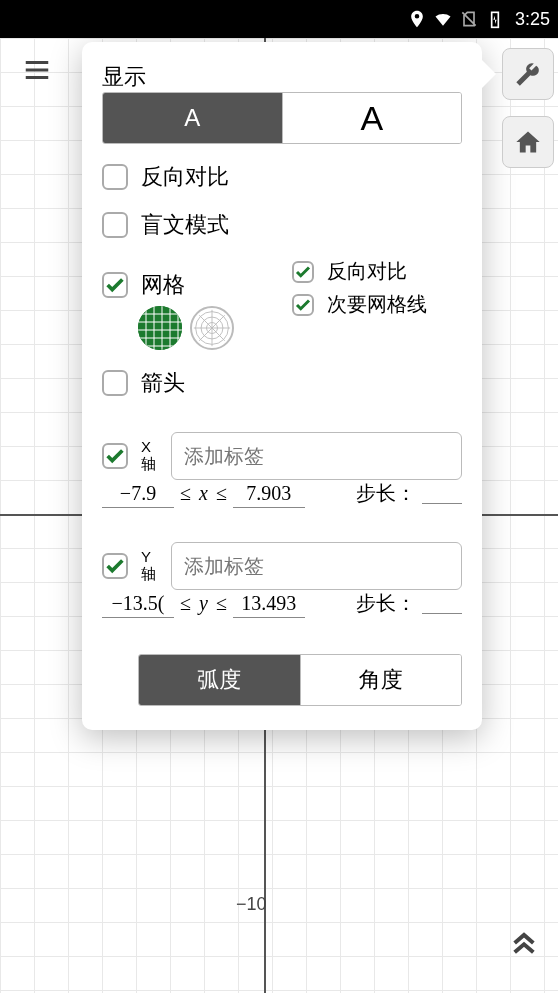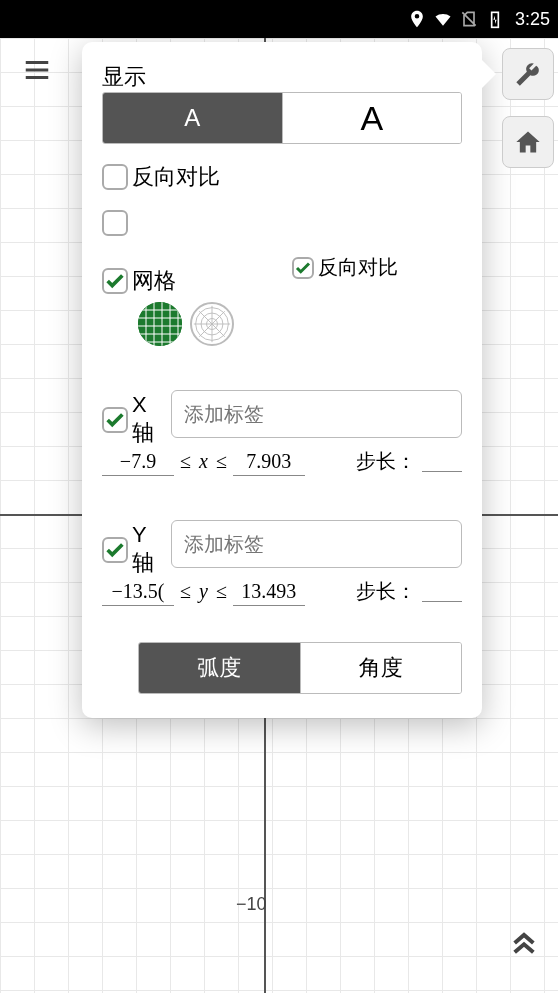--- a/index.html
+++ b/index.html
@@ -139,21 +139,21 @@
       justify-content: center;
       font-size: 30px;
       cursor: pointer;
     }
     .segmented .seg.active { background: #545454; color: #fff; }
     .segmented .seg:not(.active) { background: #fff; border-left: 1px solid #bbb; }
     
     .check-row {
       display: flex;
       align-items: center;
-      gap: 4px;
+      gap: 13px;
       margin-top: 18px;
       font-size: 22px;
     }
     .checkbox {
       width: 26px;
       height: 26px;
       border: 2px solid #aaa;
       border-radius: 6px;
       display: flex;
       align-items: center;
@@ -178,21 +178,21 @@
     .grid-icon.square { background: #1c7a2e; }
     .grid-icon.polar { border: 2px solid #bbb; }
     .grid-icon svg { width: 100%; height: 100%; }
 
     .axis-section { margin-top: 34px; }
     .axis-header {
       display: flex;
       align-items: center;
       gap: 14px;
     }
-    .axis-header .check-row { margin-top: 12px; font-size: 22px; flex:1;}
+    .axis-header .check-row { margin-top: 0; font-size: 15px; flex:1;}
     .label-input {
       flex: 1.3;
       height: 48px;
       border: 1px solid #bbb;
       border-radius: 6px;
       padding: 11px 12px;
       font-size: 20px;
       color: #888;
     }
     .range-row {
@@ -290,20 +290,21 @@
     <div class="seg" style="font-size:34px">A</div>
   </div>
 
   <div class="check-row">
     <span class="checkbox"></span>
     <span>反向对比</span>
   </div>
 
   <div class="check-row">
     <span class="checkbox"></span>
+    <span>盲文模式</span>
   </div>
 
   <div class="grid-row">
     <div class="grid-left">
       <div class="check-row" style="margin-top:12px">
         <span class="checkbox checked">
             <svg viewBox="0 0 24 24">
               <path d="M4 12l5 5L20 6"></path>
             </svg>
           </span>
@@ -339,23 +340,35 @@
     </div>
     <div class="grid-right">
       <div class="check-row">
         <span class="checkbox checked">
             <svg viewBox="0 0 24 24">
               <path d="M4 12l5 5L20 6"></path>
             </svg>
           </span>
         <span>反向对比</span>
       </div>
-    </div>
-  </div>
-
+      <div class="check-row">
+        <span class="checkbox checked">
+            <svg viewBox="0 0 24 24">
+              <path d="M4 12l5 5L20 6"></path>
+            </svg>
+          </span>
+        <span>次要网格线</span>
+      </div>
+    </div>
+  </div>
+
+  <div class="check-row">
+    <span class="checkbox"></span>
+    <span>箭头</span>
+  </div>
 
   <div class="axis-section">
     <div class="axis-header">
       <div class="check-row">
         <span class="checkbox checked">
             <svg viewBox="0 0 24 24">
               <path d="M4 12l5 5L20 6"></path>
             </svg>
           </span>
         <span>X轴</span>

